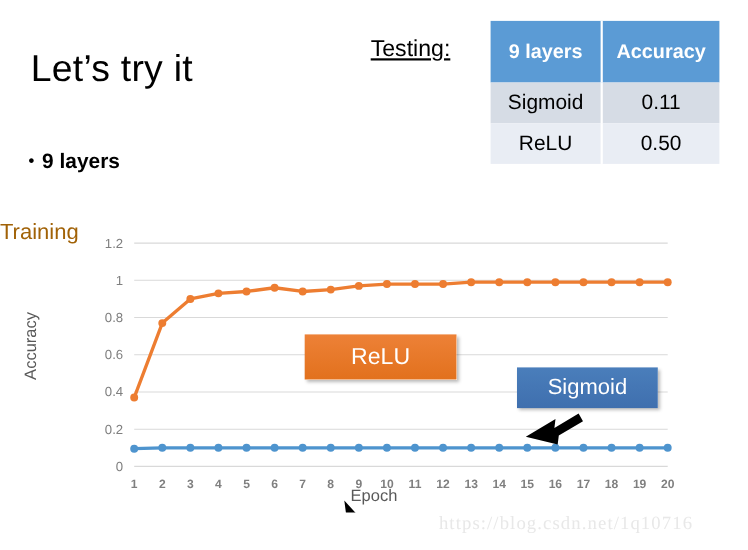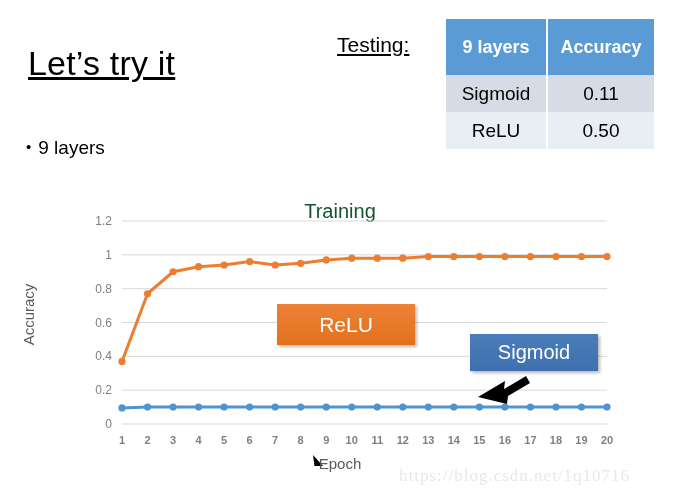--- a/index.html
+++ b/index.html
@@ -18,29 +18,29 @@
   
   #slide-title {
     position: absolute;
     left: 28px;
     top: 44px;
     font-size: 34px;
     font-weight: 400;
     color: #000000;
     letter-spacing: 0.2px;
     white-space: nowrap;
-    text-decoration: underline;
   }
   #slide-bullet {
     position: absolute;
     left: 26px;
     top: 137px;
     font-size: 19px;
     color: #000000;
     white-space: nowrap;
+    font-weight: bold;
   }
   #slide-bullet .bullet-dot {
     font-size: 15px;
     vertical-align: 2px;
     margin-right: 7px;
   }
 
   
   #testing-label {
     position: absolute;
@@ -90,23 +90,23 @@
     left: 0;
     top: 196px;
     width: 680px;
     height: 270px;
   }
   #chart-title {
     position: absolute;
     left: 0;
     top: 4px;
     width: 680px;
-    text-align: center;
+    text-align: left;
     font-size: 20px;
-    color: #14532d;
+    color: #a16207;
     pointer-events: none;
   }
   #chart-svg {
     position: absolute;
     left: 0;
     top: 0;
   }
   #y-axis-title {
     position: absolute;
     left: -27px;
@@ -118,21 +118,20 @@
     color: #595959;
   }
   #x-axis-title {
     position: absolute;
     left: 0;
     top: 246px;
     width: 680px;
     text-align: center;
     font-size: 15px;
     color: #595959;
-    margin-top: 13px;
   }
   .axis-tick {
     font-family: "Liberation Sans", sans-serif;
     font-size: 11px;
     fill: #7f7f7f;
   }
   .axis-tick-y {
     font-family: "Liberation Sans", sans-serif;
     font-size: 12px;
     fill: #7f7f7f;

